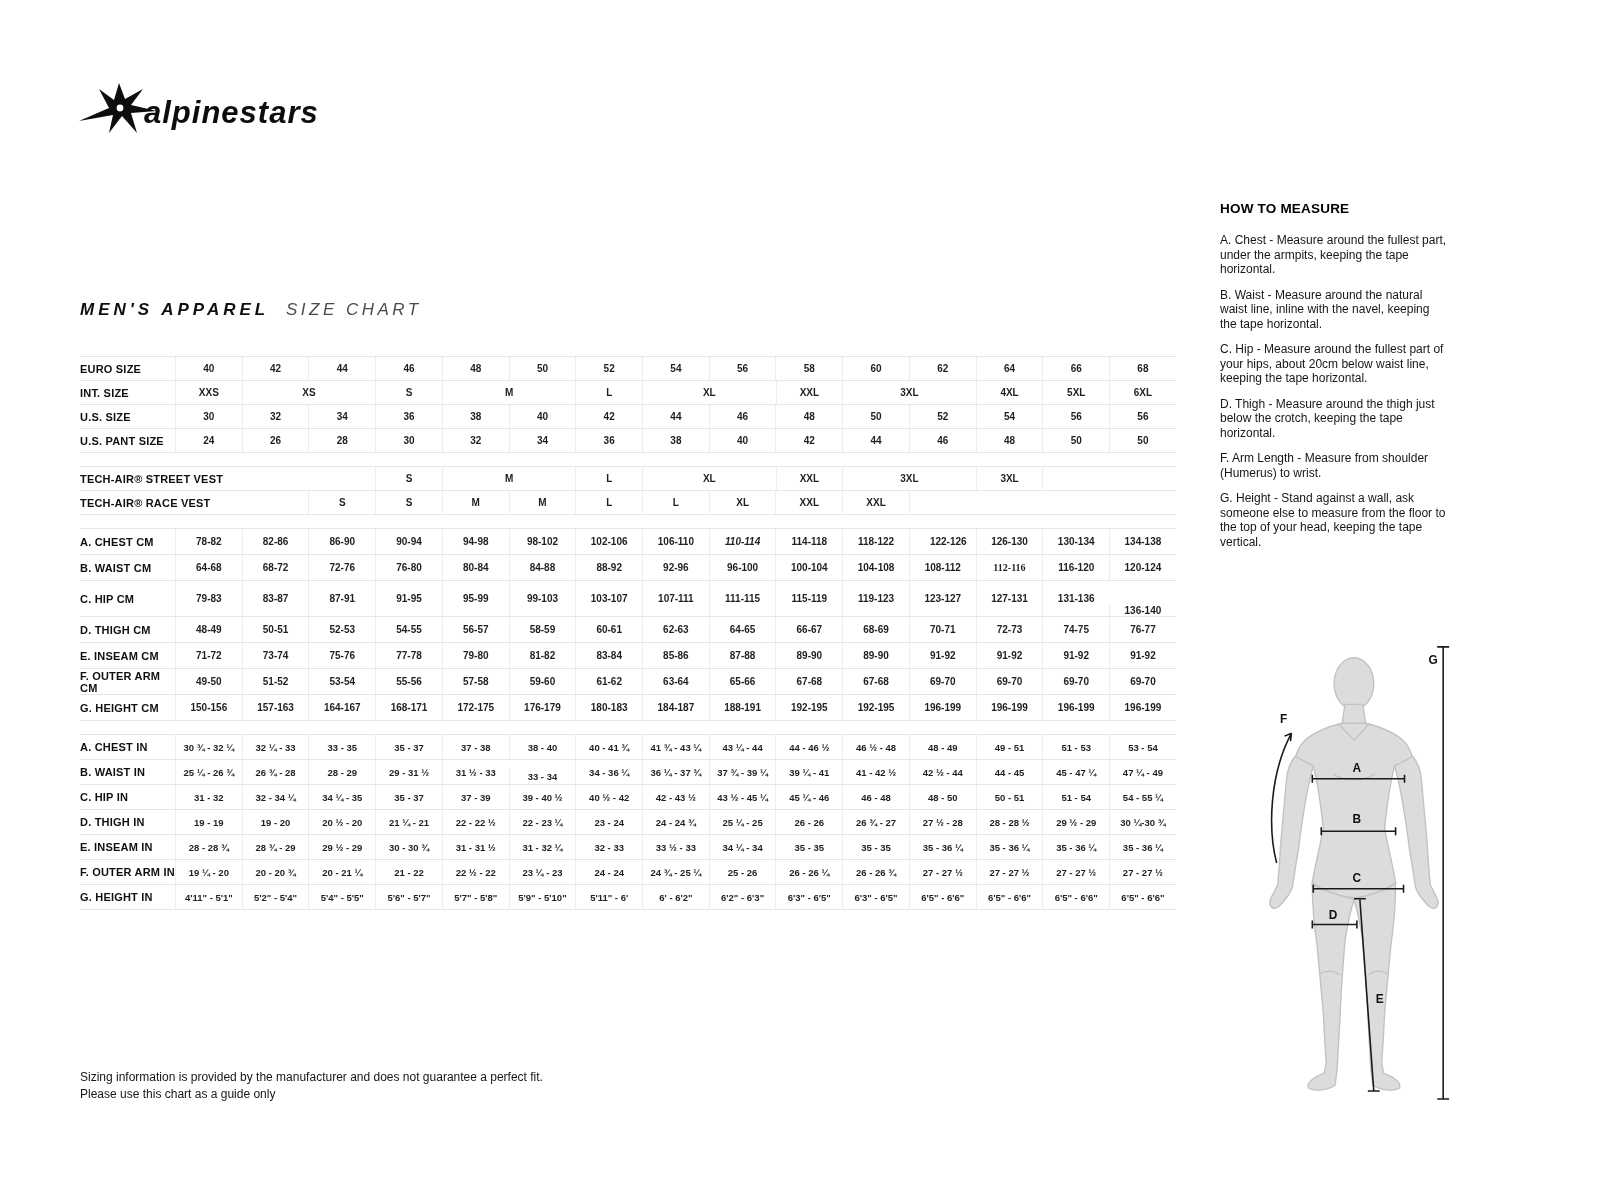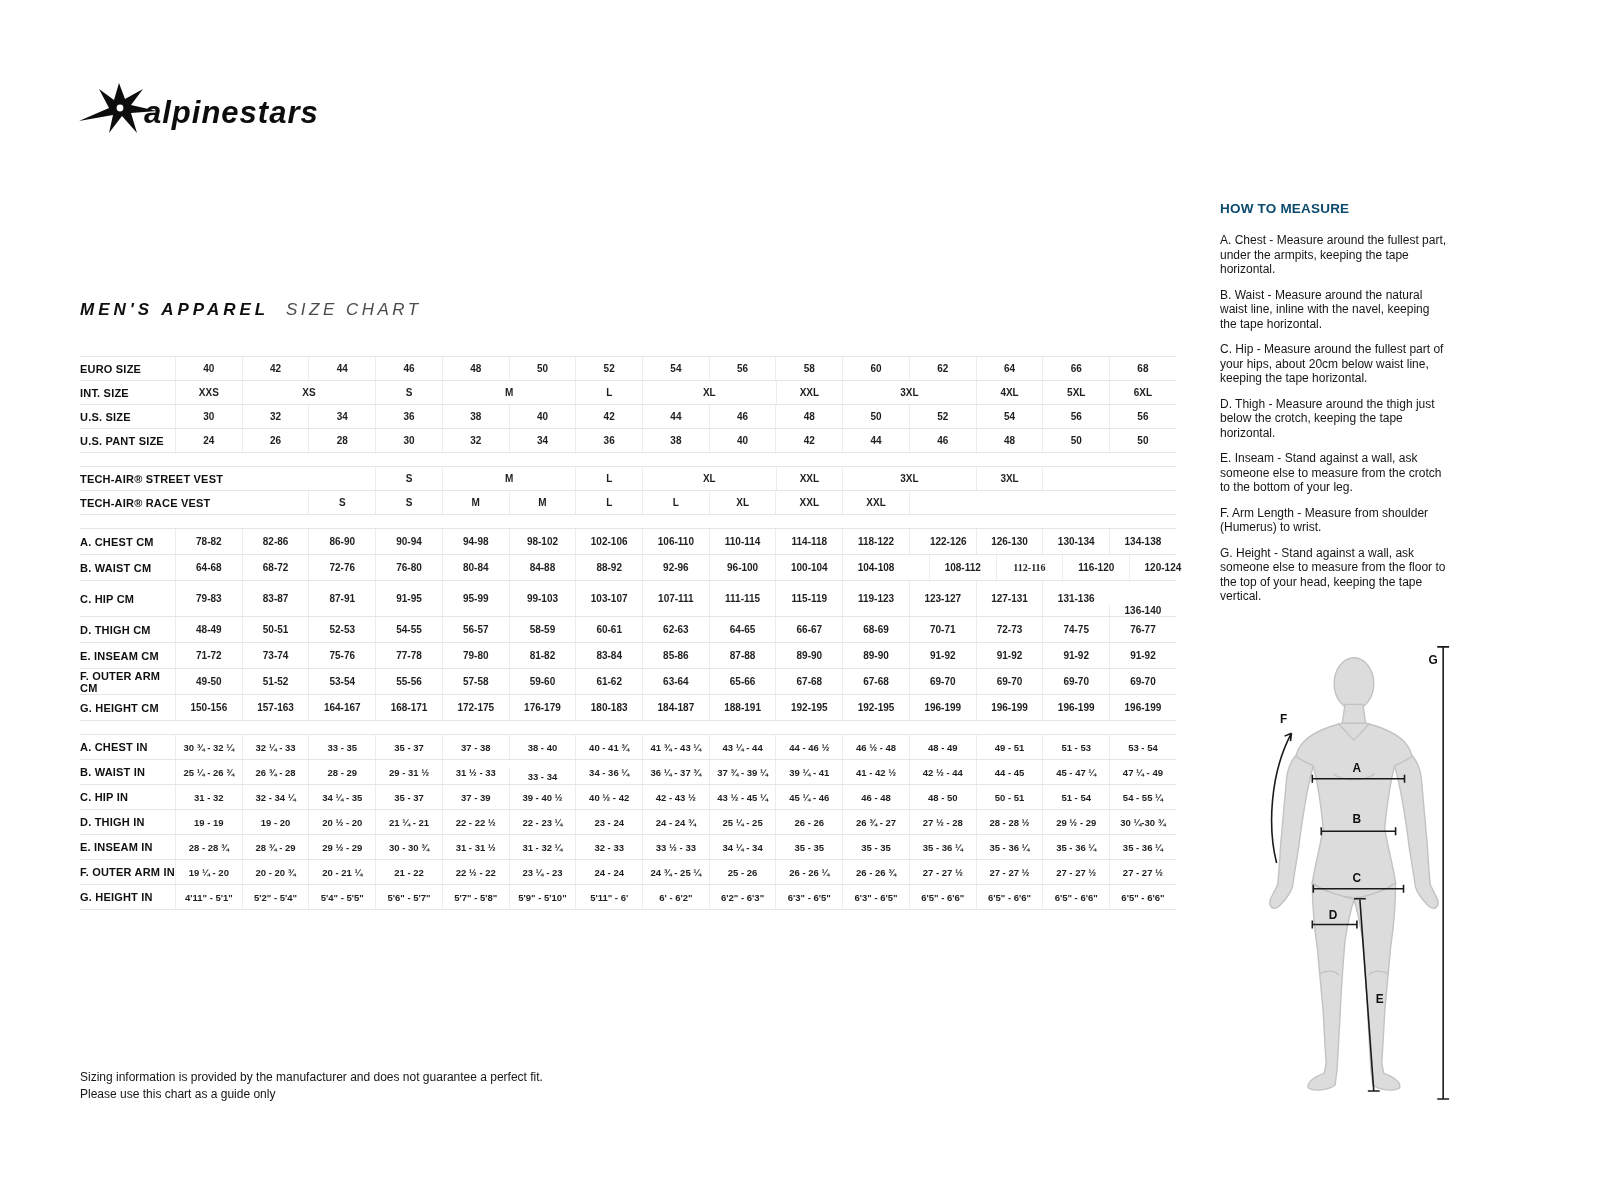--- a/index.html
+++ b/index.html
@@ -26,21 +26,21 @@
           color:#101010;display:flex;align-items:center;letter-spacing:0.2px;}
   .sec-tech_air .tlabel{white-space:nowrap;overflow:visible;}
   .tcell{display:flex;align-items:center;justify-content:center;font-size:10px;
          font-weight:700;color:#1f1f1f;box-sizing:border-box;flex:none;
          white-space:nowrap;}
   .sec-in .tcell{font-size:9.5px;}
   .tcell.b{border-left:1px solid #ececec;}
 
   
   .measure{position:absolute;left:1220px;top:201px;width:228px;}
-  .measure h3{margin:0 0 17px 0;font-size:13.5px;font-weight:700;color:#0c4a6e;
+  .measure h3{margin:0 0 17px 0;font-size:13.5px;font-weight:700;color:#000000;
               letter-spacing:0.2px;}
   .measure p{margin:0 0 11px 0;font-size:12px;line-height:14.5px;color:#161616;}
 
   
   .diagram{position:absolute;left:1234px;top:623px;width:228px;height:482px;}
   .diagram svg{display:block;}
   .diagram text{font-family:"Liberation Sans",sans-serif;font-weight:700;
                 font-size:12px;fill:#101010;}
 
   
@@ -168,42 +168,42 @@
       <div class="trow">
         <div class="tlabel">A. CHEST CM</div>
         <div class="tcell b" style="width: 66.7333px;">78-82</div>
         <div class="tcell b" style="width: 66.7333px;">82-86</div>
         <div class="tcell b" style="width: 66.7333px;">86-90</div>
         <div class="tcell b" style="width: 66.7333px;">90-94</div>
         <div class="tcell b" style="width: 66.7333px;">94-98</div>
         <div class="tcell b" style="width: 66.7333px;">98-102</div>
         <div class="tcell b" style="width: 66.7333px;">102-106</div>
         <div class="tcell b" style="width: 66.7333px;">106-110</div>
-        <div class="tcell b" style="width: 66.7333px;">110-114</div>
+        <div class="tcell b" style="width: 66.7333px; font-style: italic;">110-114</div>
         <div class="tcell b" style="width: 66.7333px;">114-118</div>
         <div class="tcell b" style="width: 66.7333px;">118-122</div>
         <div class="tcell b" style="width: 66.7333px; padding-left: 11px;">122-126</div>
         <div class="tcell b" style="width: 66.7333px;">126-130</div>
         <div class="tcell b" style="width: 66.7333px;">130-134</div>
         <div class="tcell b" style="width: 66.7333px;">134-138</div>
       </div>
       <div class="trow">
         <div class="tlabel">B. WAIST CM</div>
         <div class="tcell b" style="width: 66.7333px;">64-68</div>
         <div class="tcell b" style="width: 66.7333px;">68-72</div>
         <div class="tcell b" style="width: 66.7333px;">72-76</div>
         <div class="tcell b" style="width: 66.7333px;">76-80</div>
         <div class="tcell b" style="width: 66.7333px;">80-84</div>
         <div class="tcell b" style="width: 66.7333px;">84-88</div>
         <div class="tcell b" style="width: 66.7333px;">88-92</div>
         <div class="tcell b" style="width: 66.7333px;">92-96</div>
         <div class="tcell b" style="width: 66.7333px;">96-100</div>
         <div class="tcell b" style="width: 66.7333px;">100-104</div>
         <div class="tcell b" style="width: 66.7333px;">104-108</div>
-        <div class="tcell b" style="width: 66.7333px; margin-left: 20px;">108-112</div>
+        <div class="tcell b" style="width: 66.7333px;">108-112</div>
         <div class="tcell b" style="width: 66.7333px; font-family: Liberation Serif, serif;">112-116</div>
         <div class="tcell b" style="width: 66.7333px;">116-120</div>
         <div class="tcell b" style="width: 66.7333px;">120-124</div>
       </div>
       <div class="trow">
         <div class="tlabel">C. HIP CM</div>
         <div class="tcell b" style="width: 66.7333px;">79-83</div>
         <div class="tcell b" style="width: 66.7333px;">83-87</div>
         <div class="tcell b" style="width: 66.7333px;">87-91</div>
         <div class="tcell b" style="width: 66.7333px;">91-95</div>
@@ -422,21 +422,20 @@
     </div>
   </div>
 
 <div class="measure">
   <h3>HOW TO MEASURE</h3>
   <div id="measure-items">
       <p>A. Chest - Measure around the fullest part, under the armpits, keeping the tape horizontal.</p>
       <p>B. Waist - Measure around the natural waist line, inline with the navel, keeping the tape horizontal.</p>
       <p>C. Hip - Measure around the fullest part of your hips, about 20cm below waist line, keeping the tape horizontal.</p>
       <p>D. Thigh - Measure around the thigh just below the crotch, keeping the tape horizontal.</p>
-      <p>E. Inseam - Stand against a wall, ask someone else to measure from the crotch to the bottom of your leg.</p>
       <p>F. Arm Length - Measure from shoulder (Humerus) to wrist.</p>
       <p>G. Height - Stand against a wall, ask someone else to measure from the floor to the top of your head, keeping the tape vertical.</p>
     </div>
 </div>
 
 <div class="diagram">
   <svg width="228" height="482" viewBox="0 0 230 482">
     <g fill="#dcdcdc" stroke="#c2c2c2" stroke-width="1.4">
 
       <ellipse cx="121" cy="59" rx="20" ry="26"></ellipse>

